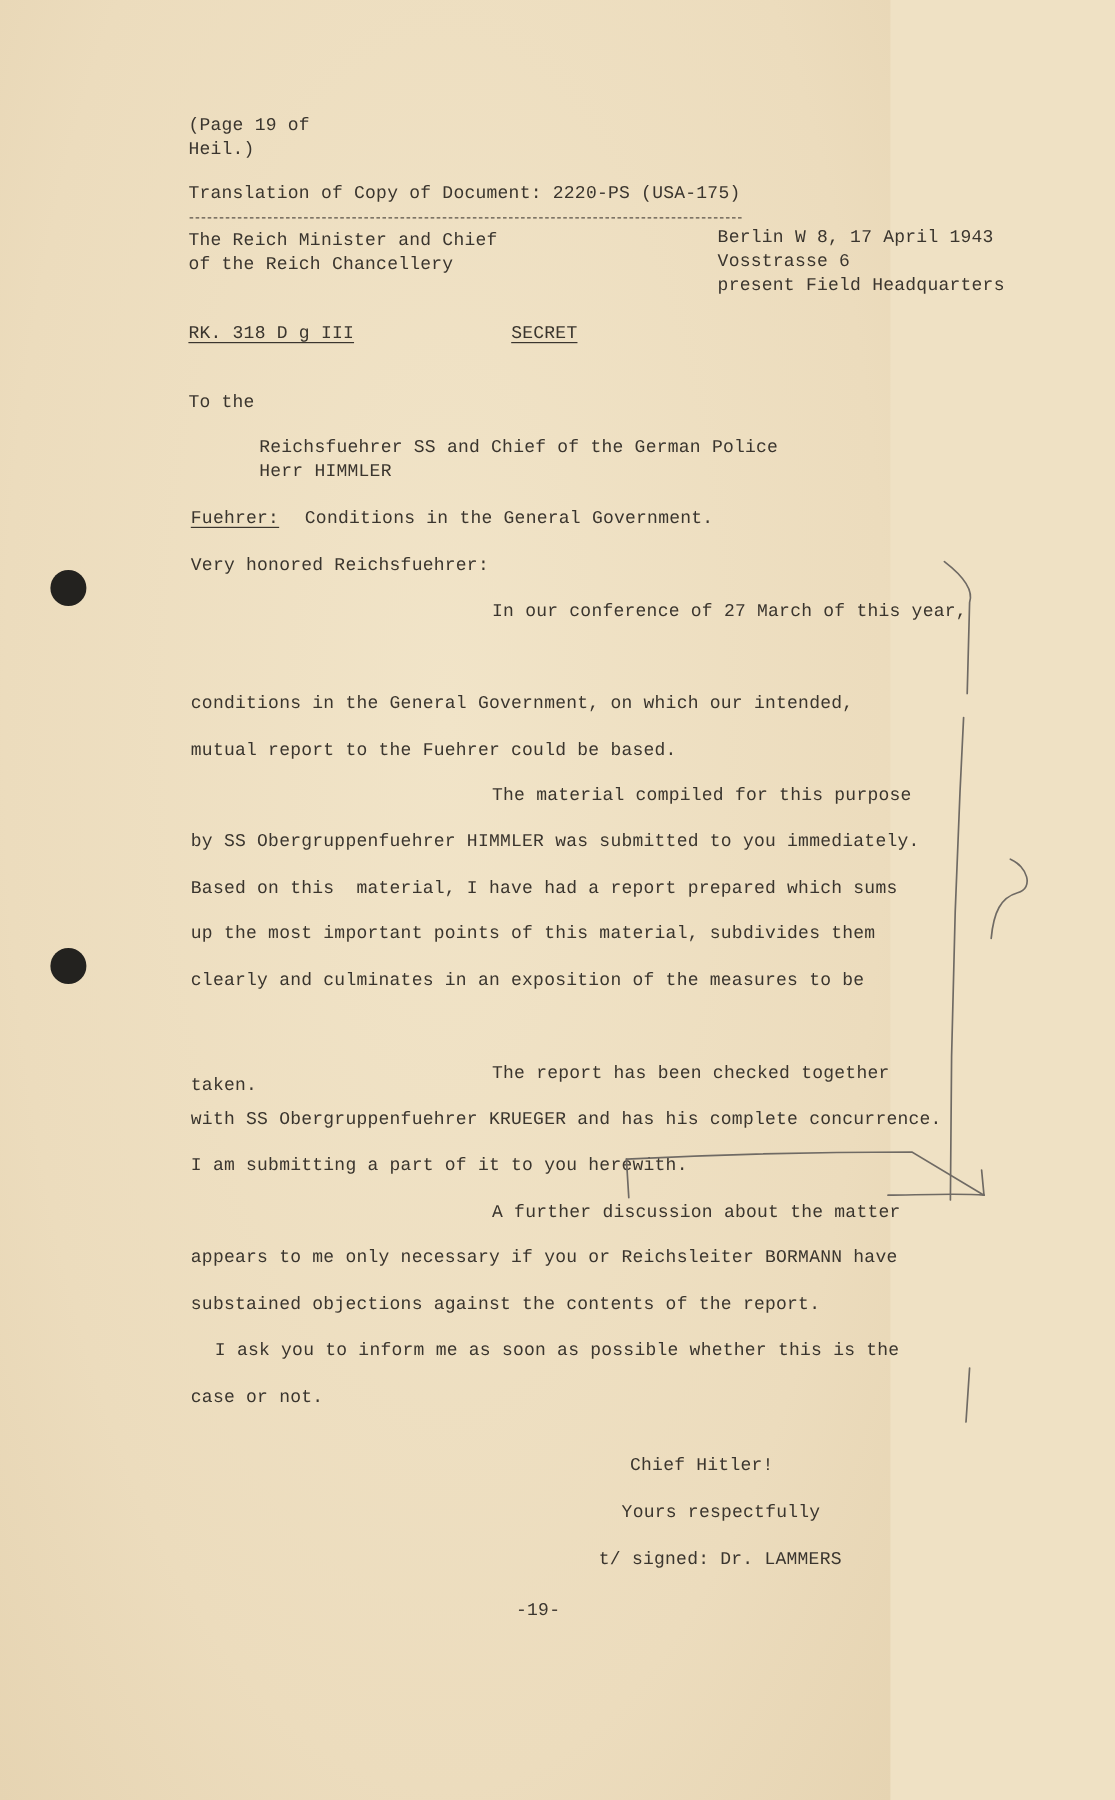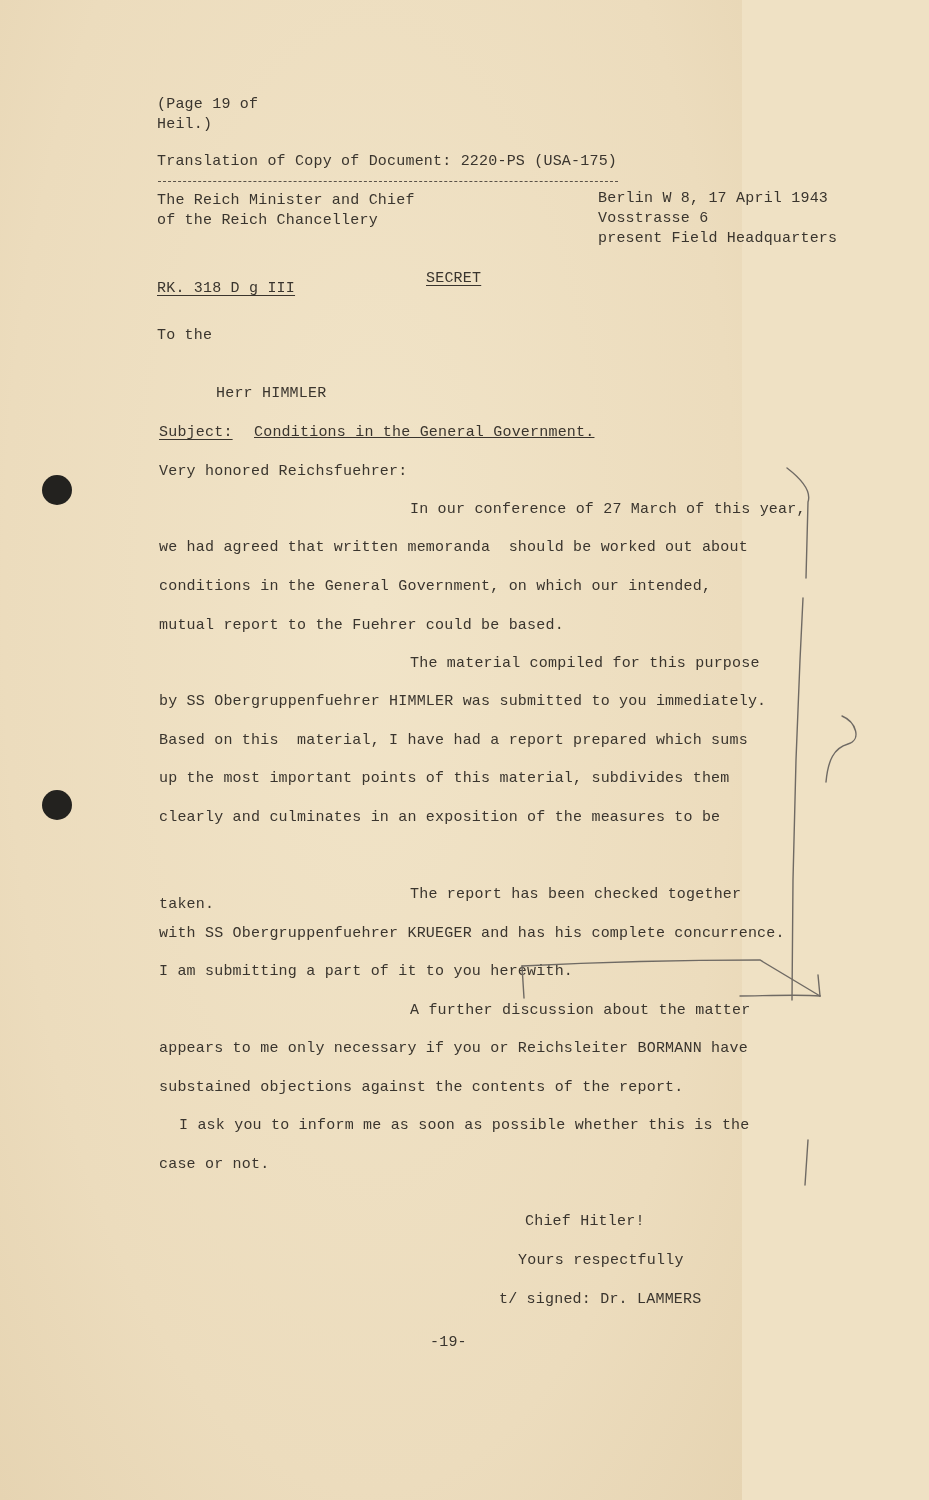--- a/index.html
+++ b/index.html
@@ -39,33 +39,33 @@
   <div class="t" style="left:157px; top:153px;">Translation of Copy of Document: 2220-PS (USA-175)</div>
   <div class="dash"></div>
 
   <div class="t" style="left:157px; top:192px;">The Reich Minister and Chief</div>
   <div class="t" style="left:157px; top:212px;">of the Reich Chancellery</div>
 
   <div class="t" style="left:598px; top:190px;">Berlin W 8, 17 April 1943</div>
   <div class="t" style="left:598px; top:210px;">Vosstrasse 6</div>
   <div class="t" style="left:598px; top:230px;">present Field Headquarters</div>
 
-  <div class="t u" style="left:157px; top:280px;text-decoration:underline;">RK. 318 D g III</div>
+  <div class="t u" style="left:157px; top:270px;text-decoration:underline;">RK. 318 D g III</div>
   <div class="t u" style="left:426px; top:270px;">SECRET</div>
 
   <div class="t" style="left:157px; top:327px;">To the</div>
+  <div class="t" style="left:216px; top:365px;">Reichsfuehrer SS and Chief of the German Police</div>
   <div class="t" style="left:216px; top:385px;">Herr HIMMLER</div>
 
-  <div class="t u" style="left:159px; top:424px;">Subject:</div>
-  <div class="t" style="left:254px; top:424px;text-decoration:underline;">Conditions in the General Government.</div>
+  <div class="t u" style="left:159px; top:424px;">Fuehrer:</div>
+  <div class="t" style="left:254px; top:424px;">Conditions in the General Government.</div>
 
   <div class="t" style="left:159px; top:463px;">Very honored Reichsfuehrer:</div>
 
   <div class="t" style="left:410px; top:501px;">In our conference of 27 March of this year,</div>
-  <div class="t" style="left:159px; top:539px;">we had agreed that written memoranda  should be worked out about</div>
   <div class="t" style="left:159px; top:578px;">conditions in the General Government, on which our intended,</div>
   <div class="t" style="left:159px; top:617px;">mutual report to the Fuehrer could be based.</div>
   <div class="t" style="left:410px; top:655px;">The material compiled for this purpose</div>
   <div class="t" style="left:159px; top:693px;">by SS Obergruppenfuehrer HIMMLER was submitted to you immediately.</div>
   <div class="t" style="left:159px; top:732px;">Based on this  material, I have had a report prepared which sums</div>
   <div class="t" style="left:159px; top:770px;">up the most important points of this material, subdivides them</div>
   <div class="t" style="left:159px; top:809px;">clearly and culminates in an exposition of the measures to be</div>
   <div class="t" style="left:159px; top:896px;">taken.</div>
   <div class="t" style="left:410px; top:886px;">The report has been checked together</div>
   <div class="t" style="left:159px; top:925px;">with SS Obergruppenfuehrer KRUEGER and has his complete concurrence.</div>

